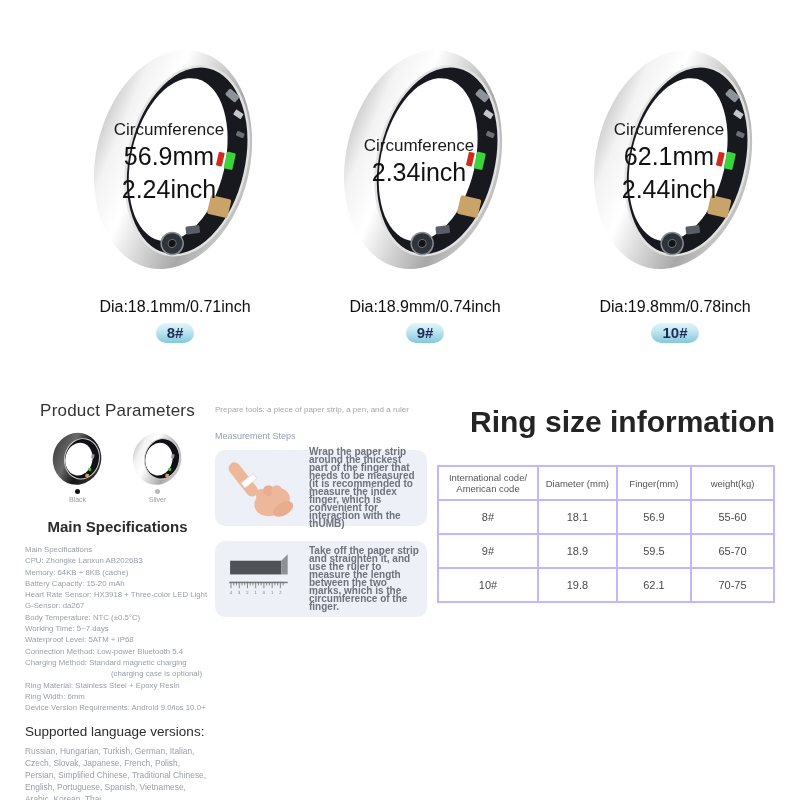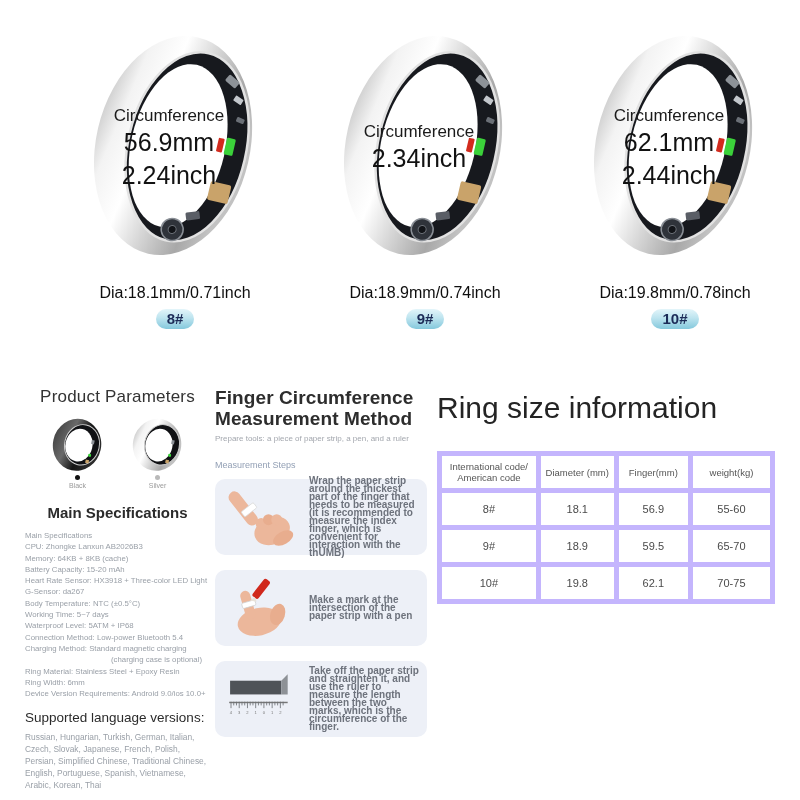--- a/index.html
+++ b/index.html
@@ -1,21 +1,21 @@
 <!DOCTYPE html>
 <html><head>
 <meta charset="utf-8">
 <style>
   * { margin:0; padding:0; box-sizing:border-box; }
   html,body { background:#ffffff; }
   body { width:800px; height:800px; font-family:"Liberation Sans", sans-serif; color:#222; }
   .page { width:800px; height:800px; overflow:hidden; background:#fff; }
 
   
-  .rings-row { display:flex; padding-left:50px; padding-top:10px; }
+  .rings-row { display:flex; padding-left:50px; padding-top:24px; }
   .ring-panel { width:250px; text-align:center; }
   .ring-fig { position:relative; width:172px; height:244px; margin:14px auto 0; }
   .ring-fig svg { position:absolute; left:0; top:0; width:100%; height:100%; }
   .ring-overlay { position:absolute; left:50%; top:51%; transform:translate(-54%,-50%); width:150px; }
   .circ-label { font-size:17px; color:#1b1b1b; display:block; }
   .circ-mm, .circ-inch { font-size:25px; color:#121212; display:block; line-height:1.3; }
   .dia-text { font-size:16px; font-weight:500; color:#0e0e0e; margin-top:16px; }
   .size-badge { display:inline-block; margin-top:7px; padding:1px 11px 2px; border-radius:12px;
     background:linear-gradient(180deg,#e3f5fa 0%,#bde4ef 45%,#84c8dc 100%);
     color:#1c2b57; font-weight:700; font-size:15px; }
@@ -43,24 +43,24 @@
   .fm-sub { font-size:8px; color:#a3a7ae; margin-top:4px; }
   .steps-label { font-size:9px; color:#93a0b5; margin:17px 0 9px; }
   .step-card { background:#edf0f7; border-radius:10px; display:flex; align-items:center;
     padding:6px 8px; height:76px; margin-bottom:15px; }
   .step-img { width:80px; height:64px; flex:none; }
   .step-img svg { width:100%; height:100%; }
   .step-text { font-size:10px; color:#6d727c; line-height:8px; padding-left:6px;font-weight:bold; }
 
   
   .col-size { flex:1; margin-left:10px; }
-  .rs-title { font-size:30px; font-weight:400; color:#242424; text-align:left; margin-top:4px; }
+  .rs-title { font-size:30px; font-weight:700; color:#242424; text-align:right; margin-top:4px; }
   .rs-sub { font-size:15.5px; color:#3d3d3d; text-align:center; margin:12px auto 0; width:310px; line-height:1.4; }
   .size-table { border-collapse:collapse; margin:26px auto 0; }
-  .size-table th, .size-table td { border:5px solid #c4b5fd; }
+  .size-table th, .size-table td { border:2px solid #c4b5fd; }
   .size-table th { font-size:9.5px; font-weight:400; color:#555; padding:5px 4px; text-align:center; }
   .size-table td { font-size:11px; color:#4a4a4a; text-align:center; padding:10px 4px; }
   .cw0{width:104px} .cw1{width:82px} .cw2{width:76px} .cw3{width:86px}
 </style>
 </head>
 <body>
 
 <svg width="0" height="0" style="position:absolute">
   <defs>
     <linearGradient id="band" x1="0" y1="0" x2="1" y2="0.25">
@@ -204,52 +204,38 @@
         <div class="spec-line">Ring Width: 6mm</div>
         <div class="spec-line">Device Version Requirements: Android 9.0/ios 10.0+</div>
       </div>
 
       <div class="lang-title">Supported language versions:</div>
       <div class="langs">Russian, Hungarian, Turkish, German, Italian, Czech, Slovak, Japanese, French, Polish, Persian, Simplified Chinese, Traditional Chinese, English, Portuguese, Spanish, Vietnamese, Arabic, Korean, Thai</div>
 
     </div>
 
     <div class="col-measure">
-      <div class="fm-title">Finger Circumference Measurement Method</div>
       <div class="fm-sub">Prepare tools: a piece of paper strip, a pen, and a ruler</div>
       <div class="steps-label">Measurement Steps</div>
 
       <div class="step-card">
         <div class="step-img">
           <svg viewBox="0 0 80 70">
             <ellipse cx="50" cy="50" rx="20" ry="15" fill="#ecb79b" transform="rotate(-22 50 50)"></ellipse>
             <circle cx="38" cy="42" r="6" fill="#ecb79b"></circle>
             <circle cx="46" cy="38" r="6" fill="#e8ad8e"></circle>
             <circle cx="55" cy="38" r="6" fill="#ecb79b"></circle>
             <rect x="12" y="4" width="13" height="44" rx="6.5" fill="#ecb79b" transform="rotate(-38 18 26)"></rect>
             <rect x="16" y="24" width="17" height="7" rx="1.5" fill="#ffffff" stroke="#d8d8d8" stroke-width="0.8" transform="rotate(-38 24 27)"></rect>
             <ellipse cx="62" cy="58" rx="12" ry="7" fill="#e8ad8e" transform="rotate(-30 62 58)"></ellipse>
           </svg>
         </div>
         <div class="step-text">Wrap the paper strip around the thickest part of the finger that needs to be measured (it is recommended to measure the index finger, which is convenient for interaction with the thUMB)</div>
       </div>
 
-      <div class="step-card">
-        <div class="step-img">
-          <svg viewBox="0 0 80 70">
-            <ellipse cx="36" cy="50" rx="24" ry="15" fill="#ecb79b" transform="rotate(-12 36 50)"></ellipse>
-            <rect x="18" y="16" width="11" height="32" rx="5.5" fill="#ecb79b" transform="rotate(-16 23 32)"></rect>
-            <rect x="17" y="28" width="15" height="6" rx="1.5" fill="#ffffff" stroke="#cfcfcf" stroke-width="0.8" transform="rotate(-16 24 31)"></rect>
-            <rect x="34" y="2" width="8" height="24" rx="2.5" fill="#d0281c" transform="rotate(38 38 14)"></rect>
-            <polygon points="26,27 31,23 33,28" fill="#e9e2d8"></polygon>
-            <ellipse cx="56" cy="42" rx="8" ry="12" fill="#e8ad8e" transform="rotate(18 56 42)"></ellipse>
-          </svg>
-        </div>
-        <div class="step-text">Make a mark at the intersection of the paper strip with a pen</div>
-      </div>
 
       <div class="step-card">
         <div class="step-img">
           <svg viewBox="0 0 80 70">
             <rect x="4" y="15" width="56" height="15" fill="#4f5358"></rect>
             <polygon points="60,15 67,8 67,30 60,30" fill="#8d9196"></polygon>
             <rect x="3" y="38" width="64" height="1.6" fill="#777"></rect>
             <g stroke="#6b6f74" stroke-width="0.9">
               <line x1="5" y1="38" x2="5" y2="45"></line>
                 <line x1="8" y1="38" x2="8" y2="42"></line>

